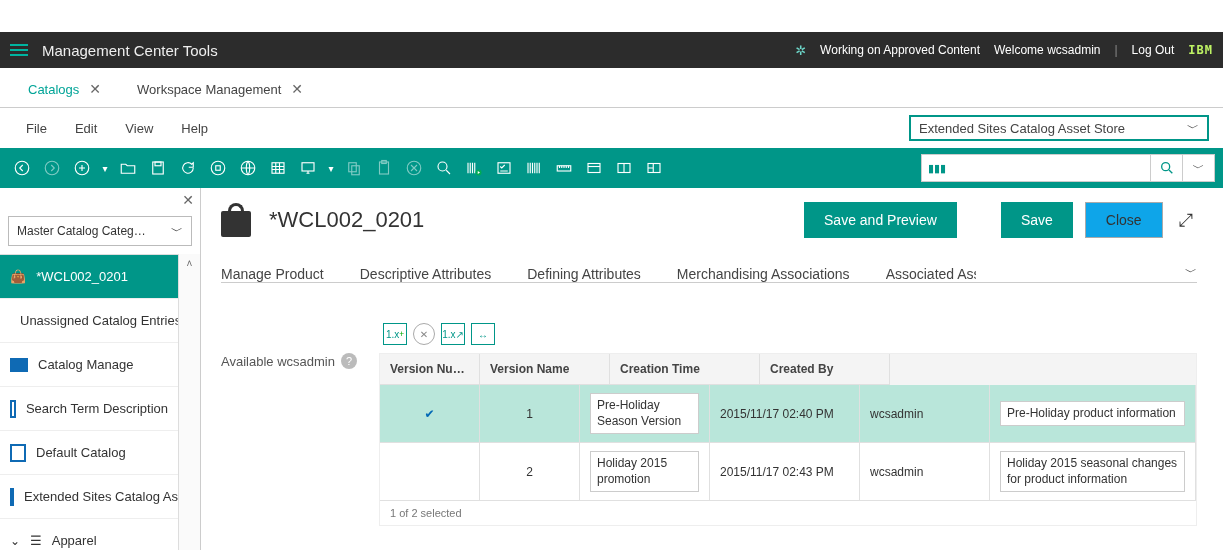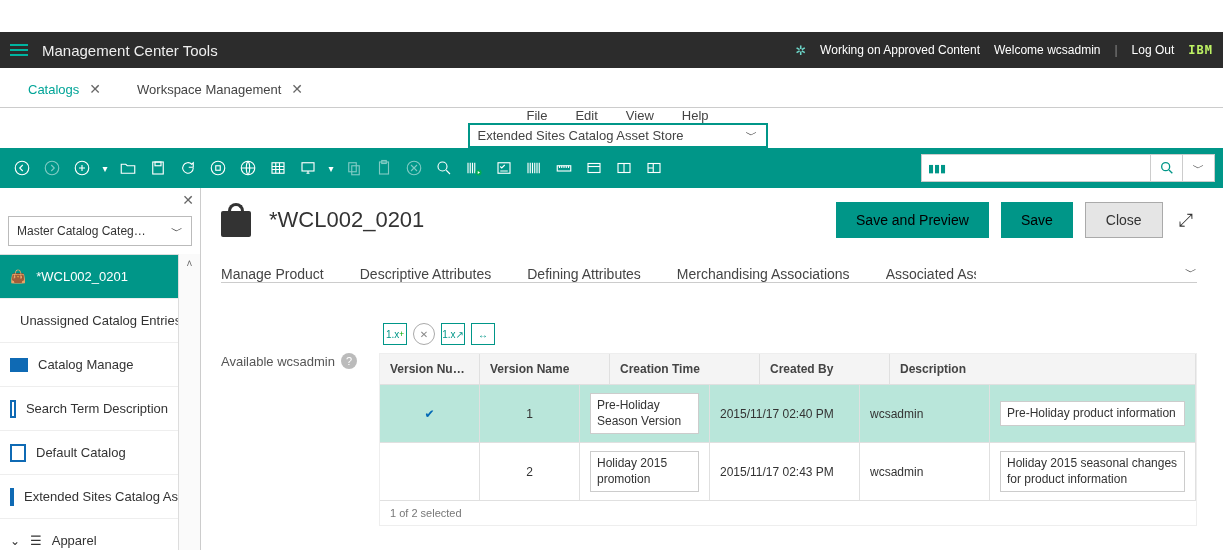--- a/index.html
+++ b/index.html
@@ -16,21 +16,21 @@
   .sep { color: #888; }
   .ibm-logo { font-family: monospace; letter-spacing: 1px; color: #bef264; font-weight: bold; }
 
   
   .global-tabs { height: 40px; display: flex; align-items: stretch; border-bottom: 1px solid #ccc; padding-left: 10px; background: #fff; }
   .gtab { display: flex; align-items: center; gap: 10px; padding: 0 18px; border-top: 3px solid transparent; cursor: pointer; font-size: 13px; color: #444; }
   .gtab.active { color: #00a497; border-top-color: #fff; position: relative; }
   .gtab .close { font-size: 14px; color: #666; }
 
   
-  .menubar { height: 40px; display: flex; align-items: center; justify-content: space-between; padding: 0 14px 0 26px; background: #fff; flex-direction: column; }
+  .menubar { height: 40px; display: flex; align-items: center; justify-content: space-between; padding: 0 14px 0 26px; background: #fff; }
   .menubar .menus { display: flex; gap: 28px; color: #444; }
   .store-select { width: 300px; height: 26px; border: 2px solid #009688; display: flex; align-items: center; justify-content: space-between; padding: 0 8px; color: #444; }
 
   
   .toolbar { height: 40px; background: #009688; display: flex; align-items: center; padding: 0 8px; gap: 2px; justify-content: space-between; }
   .tool-row { display: flex; align-items: center; gap: 2px; }
   .tbtn { width: 28px; height: 28px; display: flex; align-items: center; justify-content: center; color: #fff; font-size: 16px; cursor: pointer; }
   .toolbar .search-wrap { display: flex; align-items: center; gap: 0; }
   .search-box { width: 230px; height: 28px; background: #fff; border: 1px solid #ccc; display: flex; align-items: center; padding: 0 6px; }
   .search-box .icon-pre { color: #009688; font-size: 11px; }
@@ -56,22 +56,22 @@
   
   .content { flex: 1; display: flex; flex-direction: column; padding: 14px 26px 6px 20px; position: relative; overflow: hidden; }
   .header-row { display: flex; align-items: center; justify-content: space-between; }
   .title-wrap { display: flex; align-items: center; gap: 18px; }
   .bag-icon { width: 30px; height: 34px; position: relative; }
   .bag-body { position:absolute; bottom:0; width:30px; height:26px; background:#333; border-radius:2px;}
   .bag-handle { position:absolute; top:0; left:7px; width:16px; height:12px; border:3px solid #333; border-bottom:none; border-radius:10px 10px 0 0;}
   .page-title { font-size: 22px; color: #333; font-weight: 400;}
   .btn-row { display: flex; gap: 12px; align-items: center; }
   .btn { height: 36px; padding: 0 20px; display: flex; align-items: center; justify-content: center; font-size: 14px; cursor: pointer; }
-  .btn.primary { background: #009688; color: #000000; }
-  .btn.secondary { background: #e5e5e5; color: #333; border: 1px solid #aaa; }
+  .btn.primary { background: #009688; color: #ffffff; margin-left: 32px; }
+  .btn.secondary { background: #0ea5e9; color: #333; border: 1px solid #aaa; }
   .expand { font-size: 18px; color: #333; cursor: pointer; padding: 0 4px;}
 
   
   .inner-tabs { margin-top: 28px; display: flex; gap: 36px; border-bottom: 1px solid #ccc; color: #444; font-size: 14px; overflow: hidden; white-space: nowrap; position: relative; }
   .inner-tabs .more { position: absolute; right: 0; top: -2px; background: #fff; padding-left: 6px; }
 
   .section-row { display: flex; align-items: flex-start; margin-top: 40px; gap: 18px; }
   .section-label { width: 140px; padding-top: 30px; display: flex; align-items: center; gap: 6px; color: #555; font-size: 13px; }
   .help-dot { width: 16px; height: 16px; border-radius: 50%; background: #bbb; color: #fff; font-size: 11px; display: flex; align-items: center; justify-content: center;}
 
@@ -386,21 +386,20 @@
           <div class="v-tool">↔</div>
         </div>
         <div class="grid">
           <div class="ghdr">
             <div class="gcell c1" style="overflow:hidden">
                 <span style="white-space:nowrap; overflow:hidden; text-overflow:ellipsis">Version Number</span>
               </div>
             <div class="gcell c2">Version Name</div>
             <div class="gcell c3">Creation Time</div>
             <div class="gcell c4">Created By</div>
-            <div class="gcell c5">Description</div>
           </div>
           <div class="grow selected">
             <div class="gcell c0">
                 <span class="check">✔</span>
               </div>
             <div class="gcell c1">1</div>
             <div class="gcell c2">
                 <div class="cell-input">Pre-Holiday Season Version</div>
               </div>
             <div class="gcell c3">2015/11/17 02:40 PM</div>

